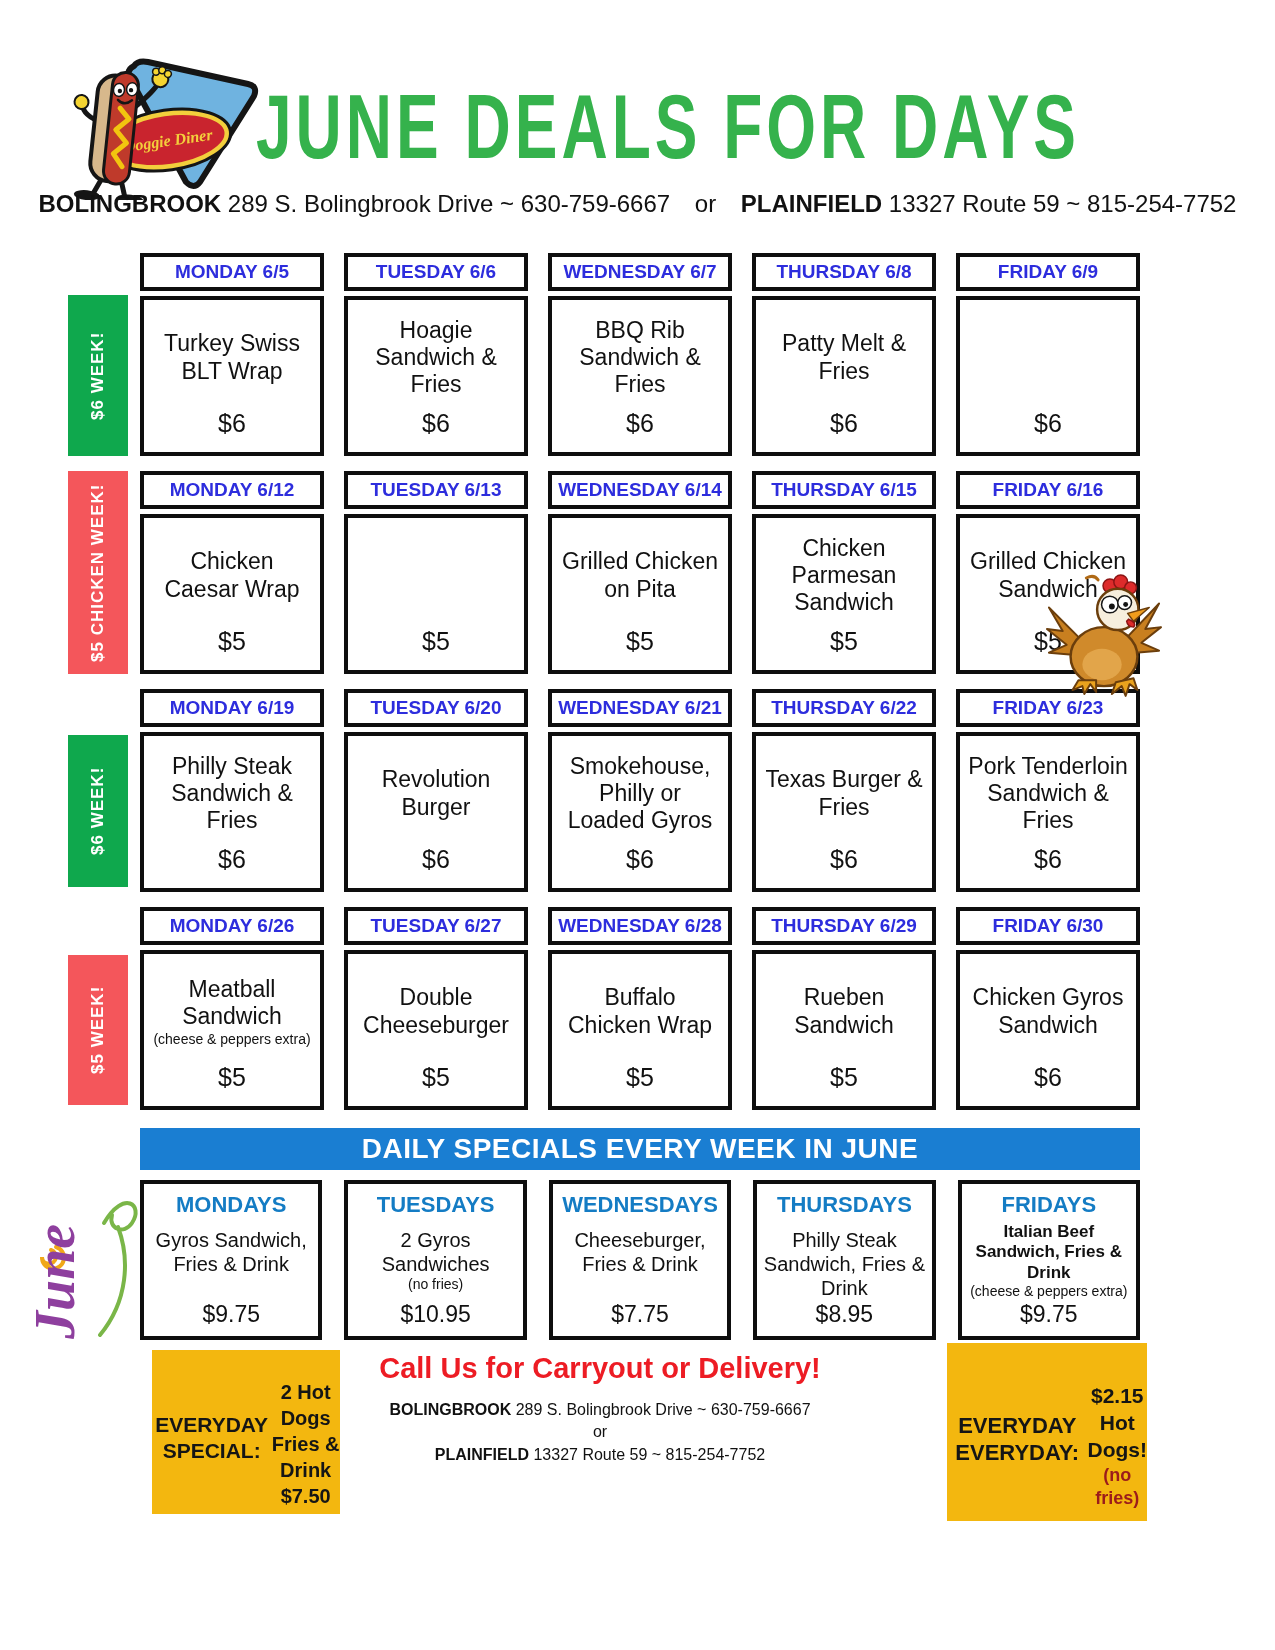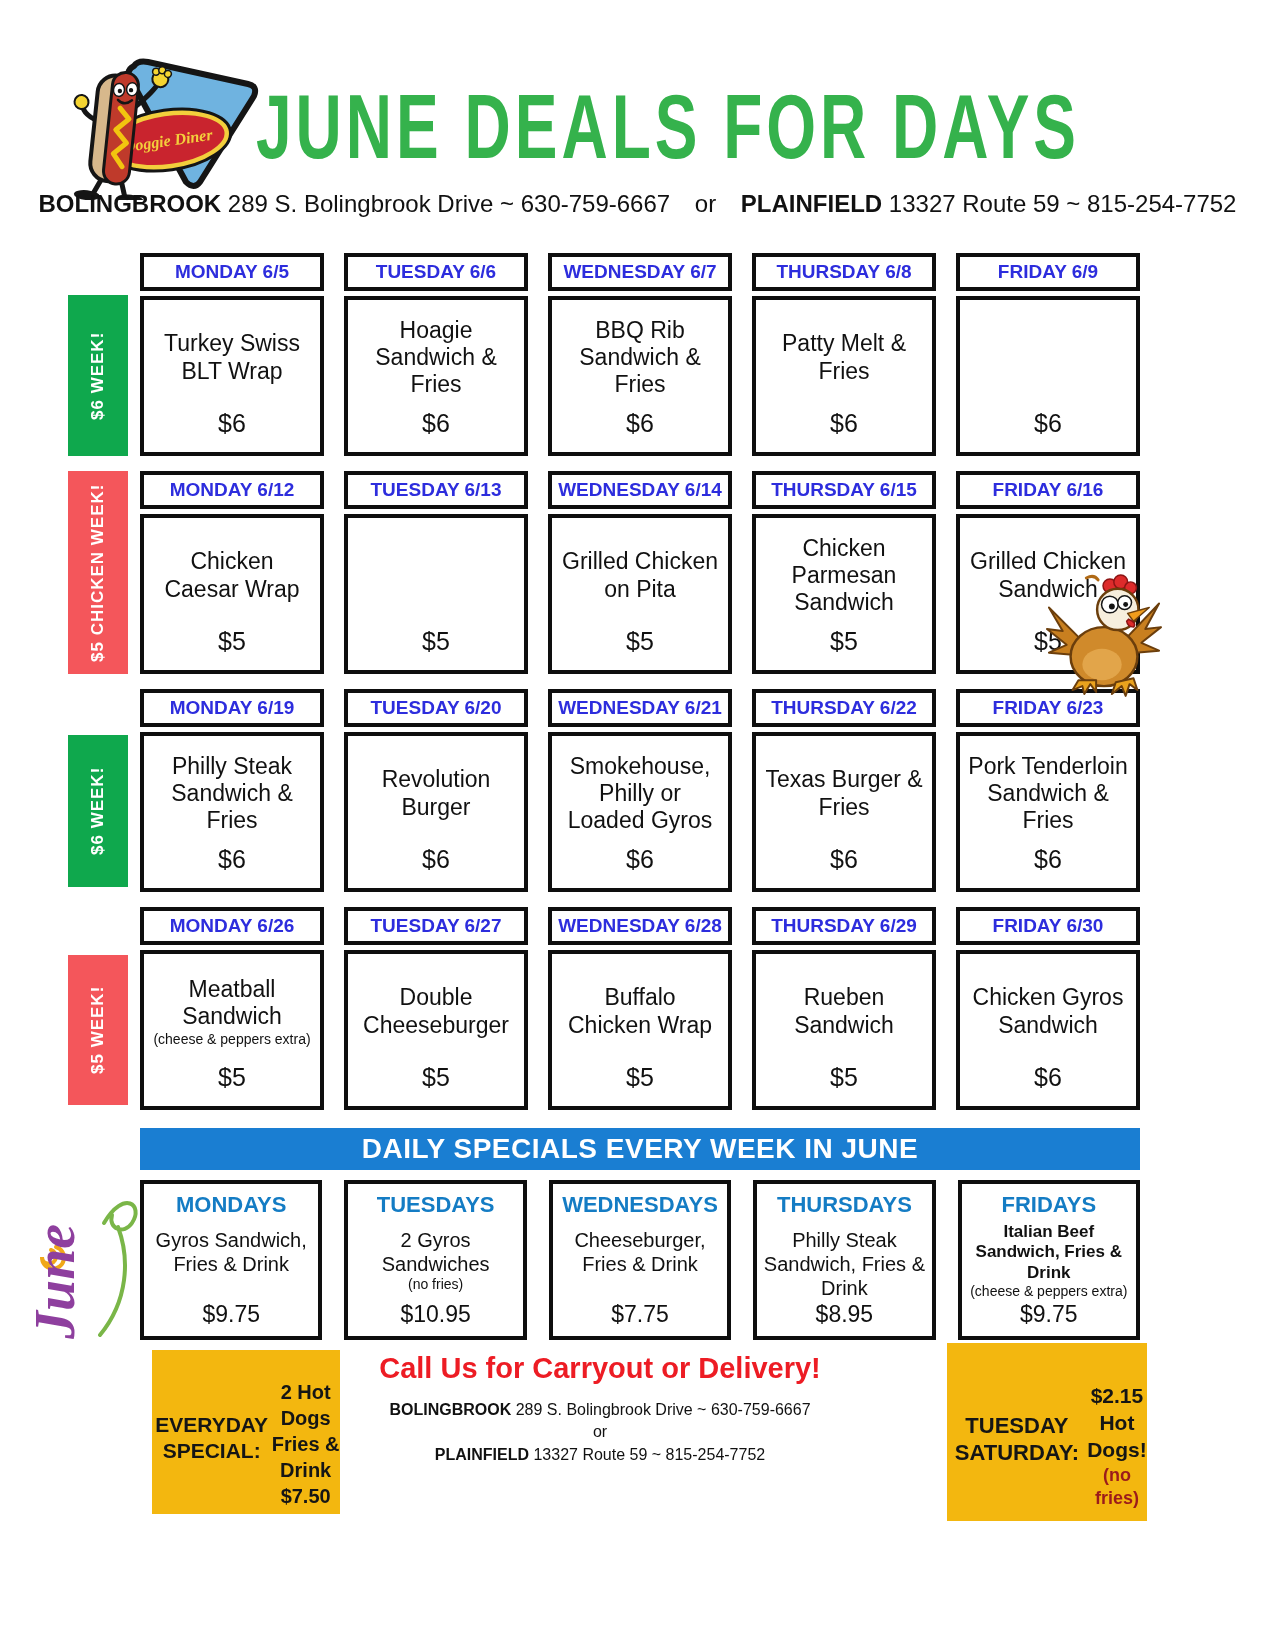--- a/index.html
+++ b/index.html
@@ -391,19 +391,19 @@
     </div>
     <div>or</div>
     <div>
       <span class="loc-name">PLAINFIELD</span>
       <span>13327 Route 59 ~ 815-254-7752</span>
     </div>
   </div>
 </div>
 
 <div id="everyday-saturday" class="gold-box">
-  <div>TUESDAY SATURDAY:</div>
+  <div>EVERYDAY EVERYDAY:</div>
   <div class="gold-lines">
     <div>$2.15</div>
     <div>Hot Dogs!</div>
     <div class="no-fries">(no fries)</div>
   </div>
 </div>
 
 </body></html>

